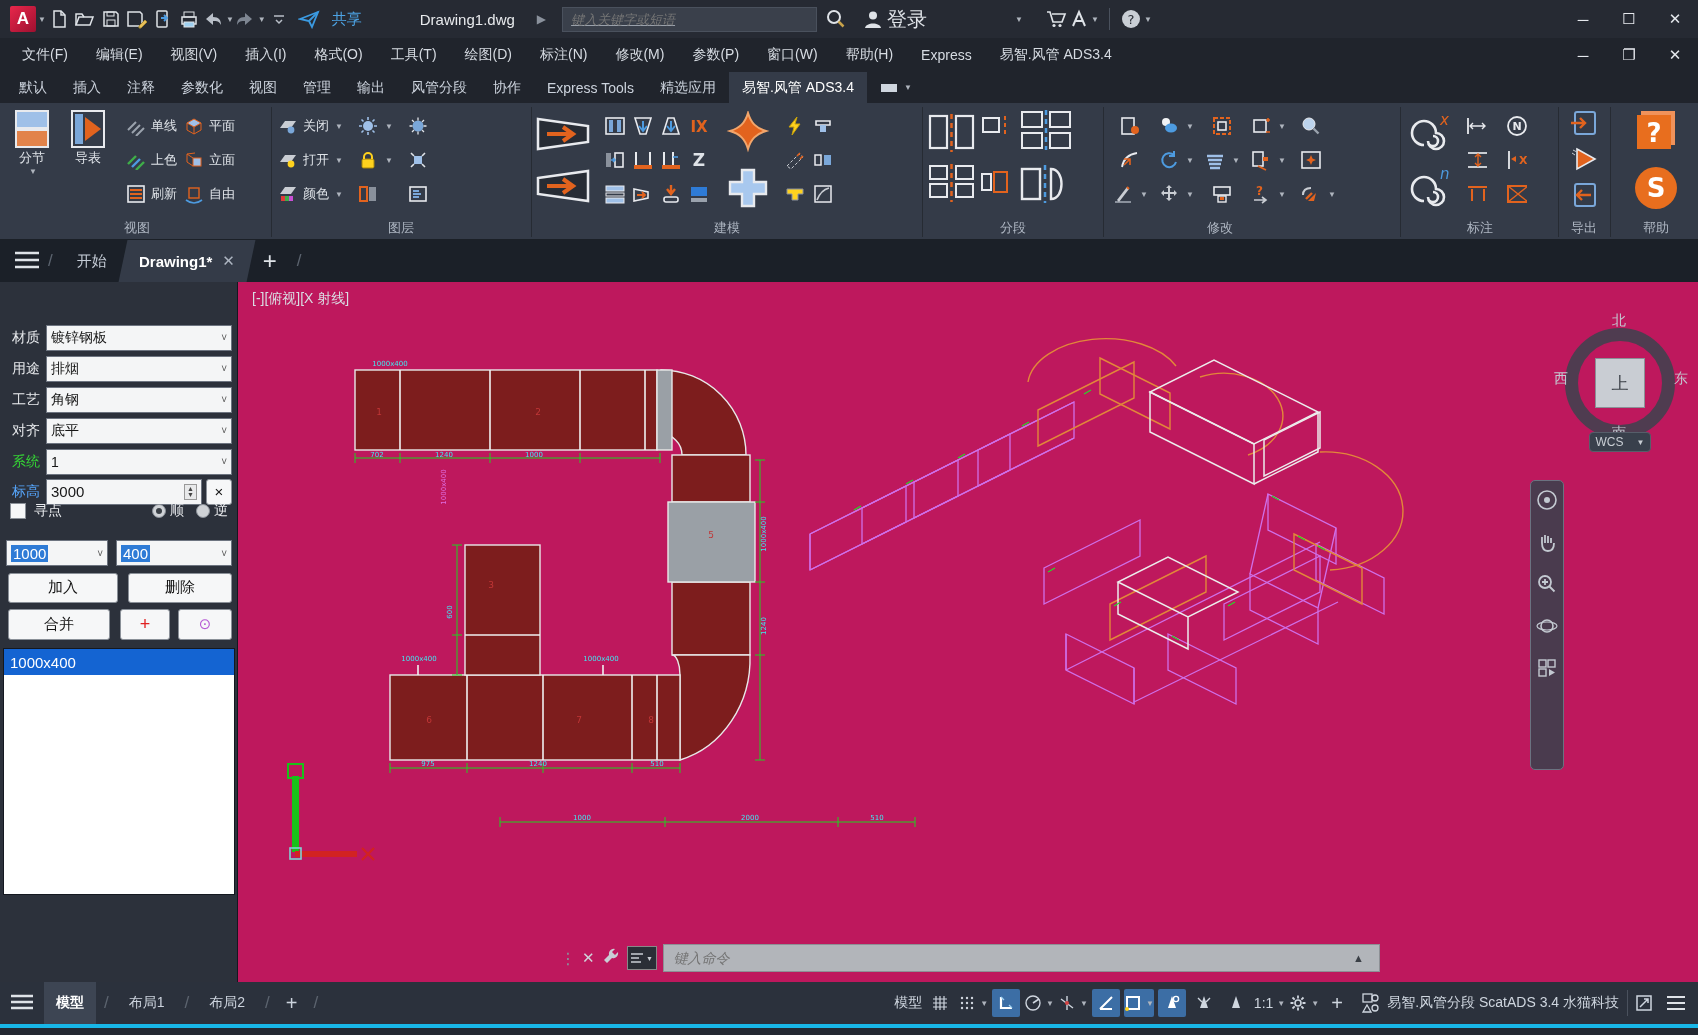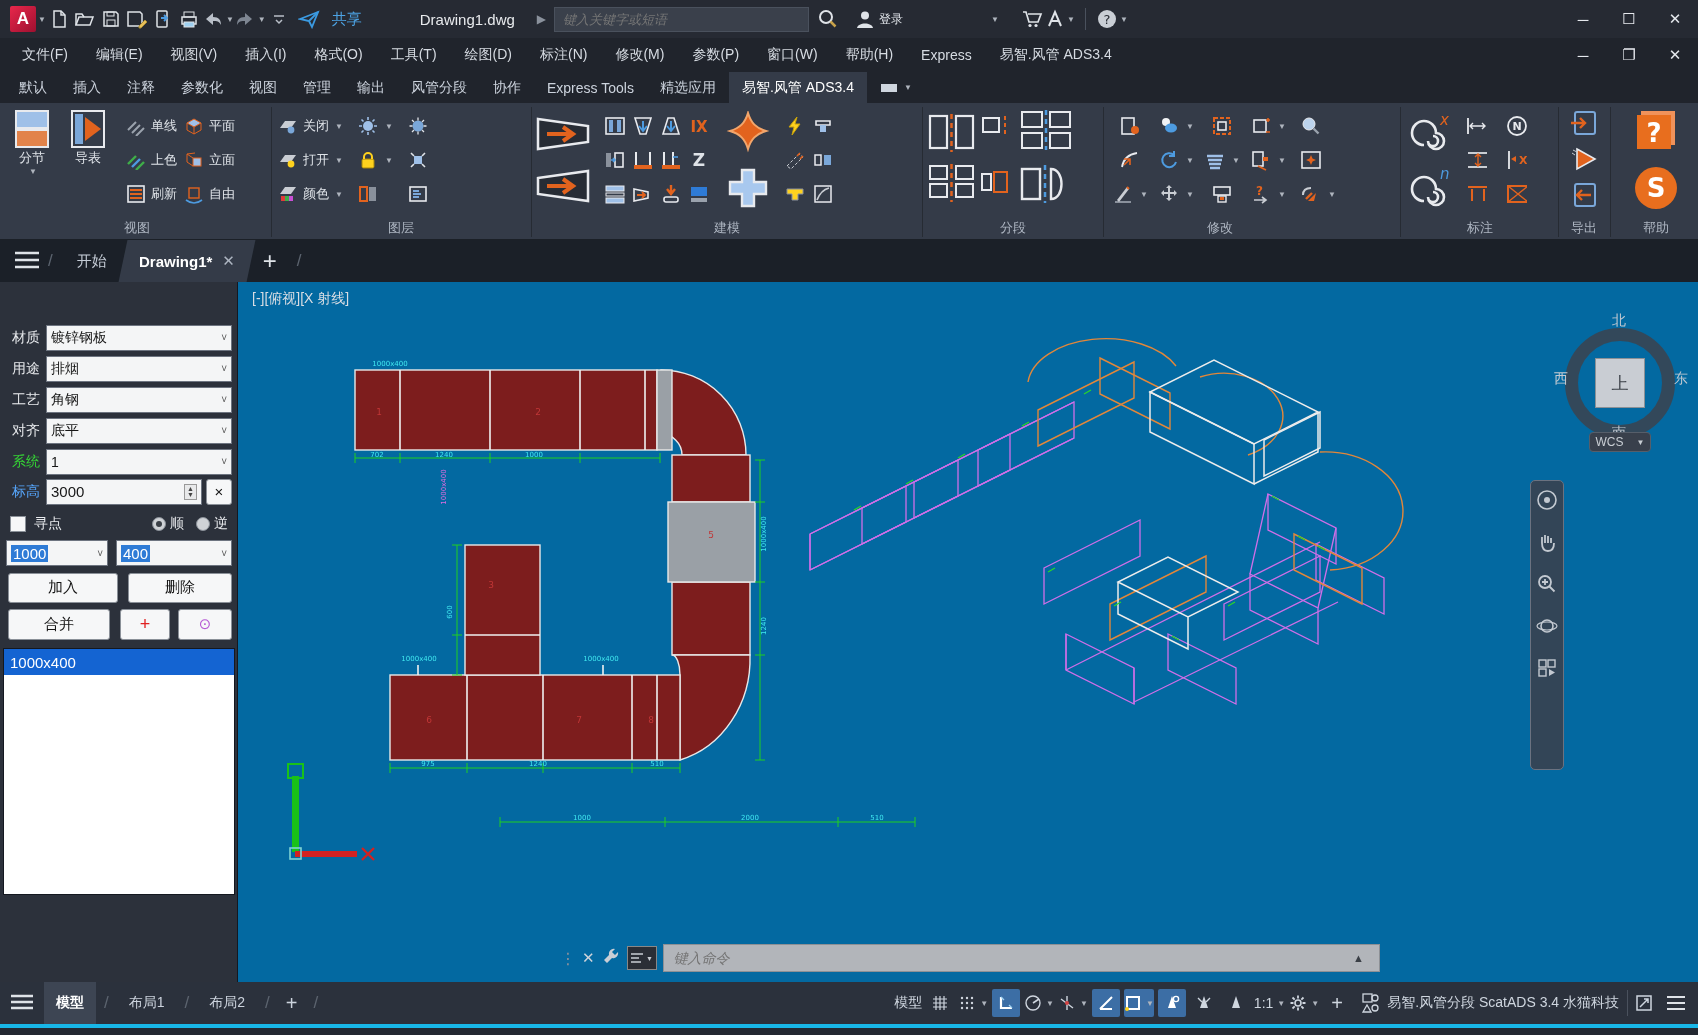--- a/index.html
+++ b/index.html
@@ -39,21 +39,21 @@
   
   #palette{left:0;top:282px;width:238px;height:700px;background:#2c313b;border-right:1px solid #141820;color:#e8eaed;}
   #palette .hdr{height:33px;background:#343a46;display:flex;align-items:center;padding-left:20px;font-size:15px;border-bottom:2px solid #1c212b;}
   .frow{position:absolute;left:0;width:238px;height:27px;display:flex;align-items:center;}
   .flabel{width:46px;padding-left:12px;font-size:14px;color:#e8eaed;flex:none;}
   .combo{flex:1;margin-right:6px;height:26px;background:#f4f5f6;border:1px solid #6d7480;color:#161616;font-size:14px;display:flex;align-items:center;padding:0 4px;position:relative;}
   .combo .chev{margin-left:auto;color:#555;font-size:10px;}
   .pbtn{background:#f6f7f8;border:1px solid #8a9098;color:#141414;font-size:15px;display:flex;align-items:center;justify-content:center;border-radius:3px;}
   .selval{background:#2e7bd6;color:#fff;padding:0 2px;font-size:15px;}
   
-  #canvas{left:238px;top:282px;width:1460px;height:700px;background:#0369a1;overflow:hidden;}
+  #canvas{left:238px;top:282px;width:1460px;height:700px;background:#be185d;overflow:hidden;}
   #viewlabel{left:14px;top:8px;color:#d9dde3;font-size:14px;}
   
   #vcube-ring{left:1327px;top:46px;width:110px;height:110px;border-radius:50%;border:13px solid #3c434e;opacity:.85;}
   #vcube-face{left:1357px;top:76px;width:50px;height:50px;background:#c9cdd3;border:1px solid #8b9096;display:flex;align-items:center;justify-content:center;color:#3a3f46;font-size:17px;}
   .vdir{color:#c3c9d1;font-size:14px;}
   #wcsbtn{left:1351px;top:150px;width:62px;height:20px;background:#39404c;border:1px solid #565e6a;border-radius:4px;color:#c9ced4;font-size:12px;display:flex;align-items:center;justify-content:center;gap:13px;}
   
   #navbar{left:1292px;top:198px;width:34px;height:290px;background:rgba(58,64,76,.88);border:1px solid #6b7280;border-radius:5px;display:flex;flex-direction:column;align-items:center;padding-top:8px;gap:16px;}
   
   #cmdbar{left:560px;top:941px;width:820px;height:34px;display:flex;align-items:center;gap:6px;color:#cfd4da;}
@@ -134,33 +134,33 @@
       </div>
     <div class="tbtn" style="gap:12px;margin-left:6px">
       <svg width="22" height="20">
           <path d="M2,10 l18,-7 -6,15 -3,-6 z" fill="none" stroke="#3b9ae1" stroke-width="1.8"></path>
           <path d="M11,12 l9,-9" stroke="#3b9ae1" stroke-width="1.8"></path>
         </svg>
       <span style="color:#4da3e4;font-size:15px">共享</span>
     </div>
     <div style="margin-left:58px;font-size:15px;color:#e8eaed">Drawing1.dwg</div>
     <div style="margin-left:22px;color:#8a919c;font-size:12px">▶</div>
-    <input id="search" style="margin-left: 8px;" placeholder="键入关键字或短语">
+    <input id="search" style="margin-left: 16px; text-decoration: underline;" placeholder="键入关键字或短语">
     <div class="tbtn" style="margin-left:6px">
         <svg width="22" height="22">
           <circle cx="9" cy="9" r="6" fill="none" stroke="#dfe3e8" stroke-width="2"></circle>
           <path d="M13.5,13.5 l5,5" stroke="#c8a24a" stroke-width="2.5"></path>
         </svg>
       </div>
     <div class="tbtn" style="gap:4px;margin-left:14px">
       <svg width="20" height="20">
           <circle cx="10" cy="6.5" r="4" fill="#dfe3e8"></circle>
           <path d="M2,19 c1,-6 15,-6 16,0 z" fill="#dfe3e8"></path>
         </svg>
-      <span style="font-size:12px">登录</span>
+      <span style="font-size:20px">登录</span>
     </div>
     <div class="tbtn" style="margin-left:78px">
         <span class="caret">▼</span>
       </div>
     <div class="tbtn" style="margin-left:12px">
         <svg width="22" height="20">
           <path d="M2,3 h3 l3,10 h9 l3,-8 h-13" fill="none" stroke="#dfe3e8" stroke-width="1.7"></path>
           <circle cx="9" cy="16.5" r="1.6" fill="#dfe3e8"></circle>
           <circle cx="15" cy="16.5" r="1.6" fill="#dfe3e8"></circle>
         </svg>
@@ -886,21 +886,21 @@
       <span class="flabel" style="color:#57a8ff">标高</span>
       <div class="combo" style="margin-right:4px">
         <span style="font-size:15px">3000</span>
         <span style="margin-left:auto;display:flex;flex-direction:column;line-height:6px;font-size:7px;color:#444;border:1px solid #999;padding:1px 2px;background:#e8e9ea">
             <span>▲</span>
             <span>▼</span>
           </span>
       </div>
       <div class="pbtn" style="width:26px;height:26px;margin-right:6px">×</div>
     </div>
-    <div class="frow" style="top:228px">
+    <div class="frow" style="top:215px">
       <span style="width:16px;height:16px;background:#f6f7f8;border:1px solid #8a9098;margin-left:10px"></span>
       <span style="margin-left:8px;font-size:14px">寻点</span>
       <span style="margin-left:auto;display:flex;align-items:center;gap:4px">
           <span style="width:14px;height:14px;border-radius:50%;background:#cfd2d6;border:1px solid #8a9098;display:inline-flex;align-items:center;justify-content:center">
             <span style="width:6px;height:6px;border-radius:50%;background:#3a3f46"></span>
           </span>
           <span style="font-size:14px">顺</span>
         </span>
       <span style="margin:0 10px 0 12px;display:flex;align-items:center;gap:4px">
           <span style="width:14px;height:14px;border-radius:50%;background:#cfd2d6;border:1px solid #8a9098"></span>

